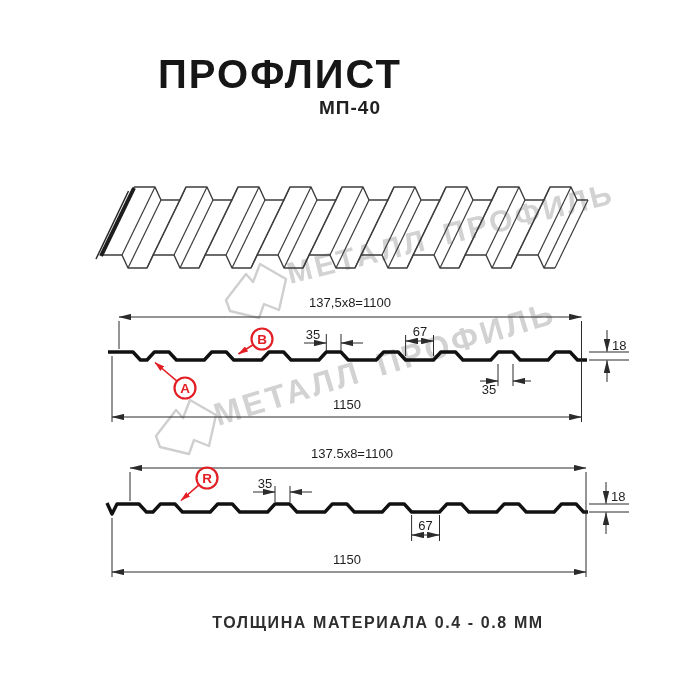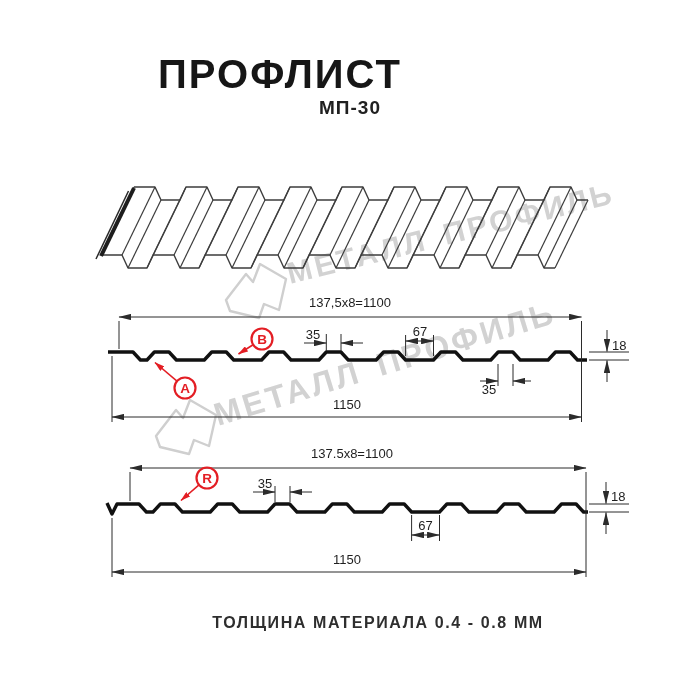--- a/index.html
+++ b/index.html
@@ -15,21 +15,21 @@
   .dimtext{font-family:"Liberation Sans",sans-serif;font-size:13px;fill:#1f1f1f;}
   .wmtext{font-family:"Liberation Sans",sans-serif;font-weight:700;letter-spacing:3px;word-spacing:6px;}
   .redlbl{font-family:"Liberation Sans",sans-serif;font-size:13.5px;font-weight:700;}
 </style>
 </head>
 <body>
 
 <div id="page">
 
   <div id="title">ПРОФЛИСТ</div>
-  <div id="subtitle">МП-30</div>
+  <div id="subtitle">МП-40</div>
 
   <svg width="700" height="700" viewBox="0 0 700 700">
     <defs>
       <marker id="arw" viewBox="0 0 12 6" refX="11.5" refY="3" markerWidth="13" markerHeight="6.5" orient="auto-start-reverse" markerUnits="userSpaceOnUse">
         <path d="M0,0 L12,3 L0,6 Z" fill="#2b2b2b"></path>
       </marker>
       <marker id="arwred" viewBox="0 0 10 6" refX="9.5" refY="3" markerWidth="10" markerHeight="6" orient="auto" markerUnits="userSpaceOnUse">
         <path d="M0,0 L10,3 L0,6 Z" fill="#e31e24"></path>
       </marker>
     </defs>

